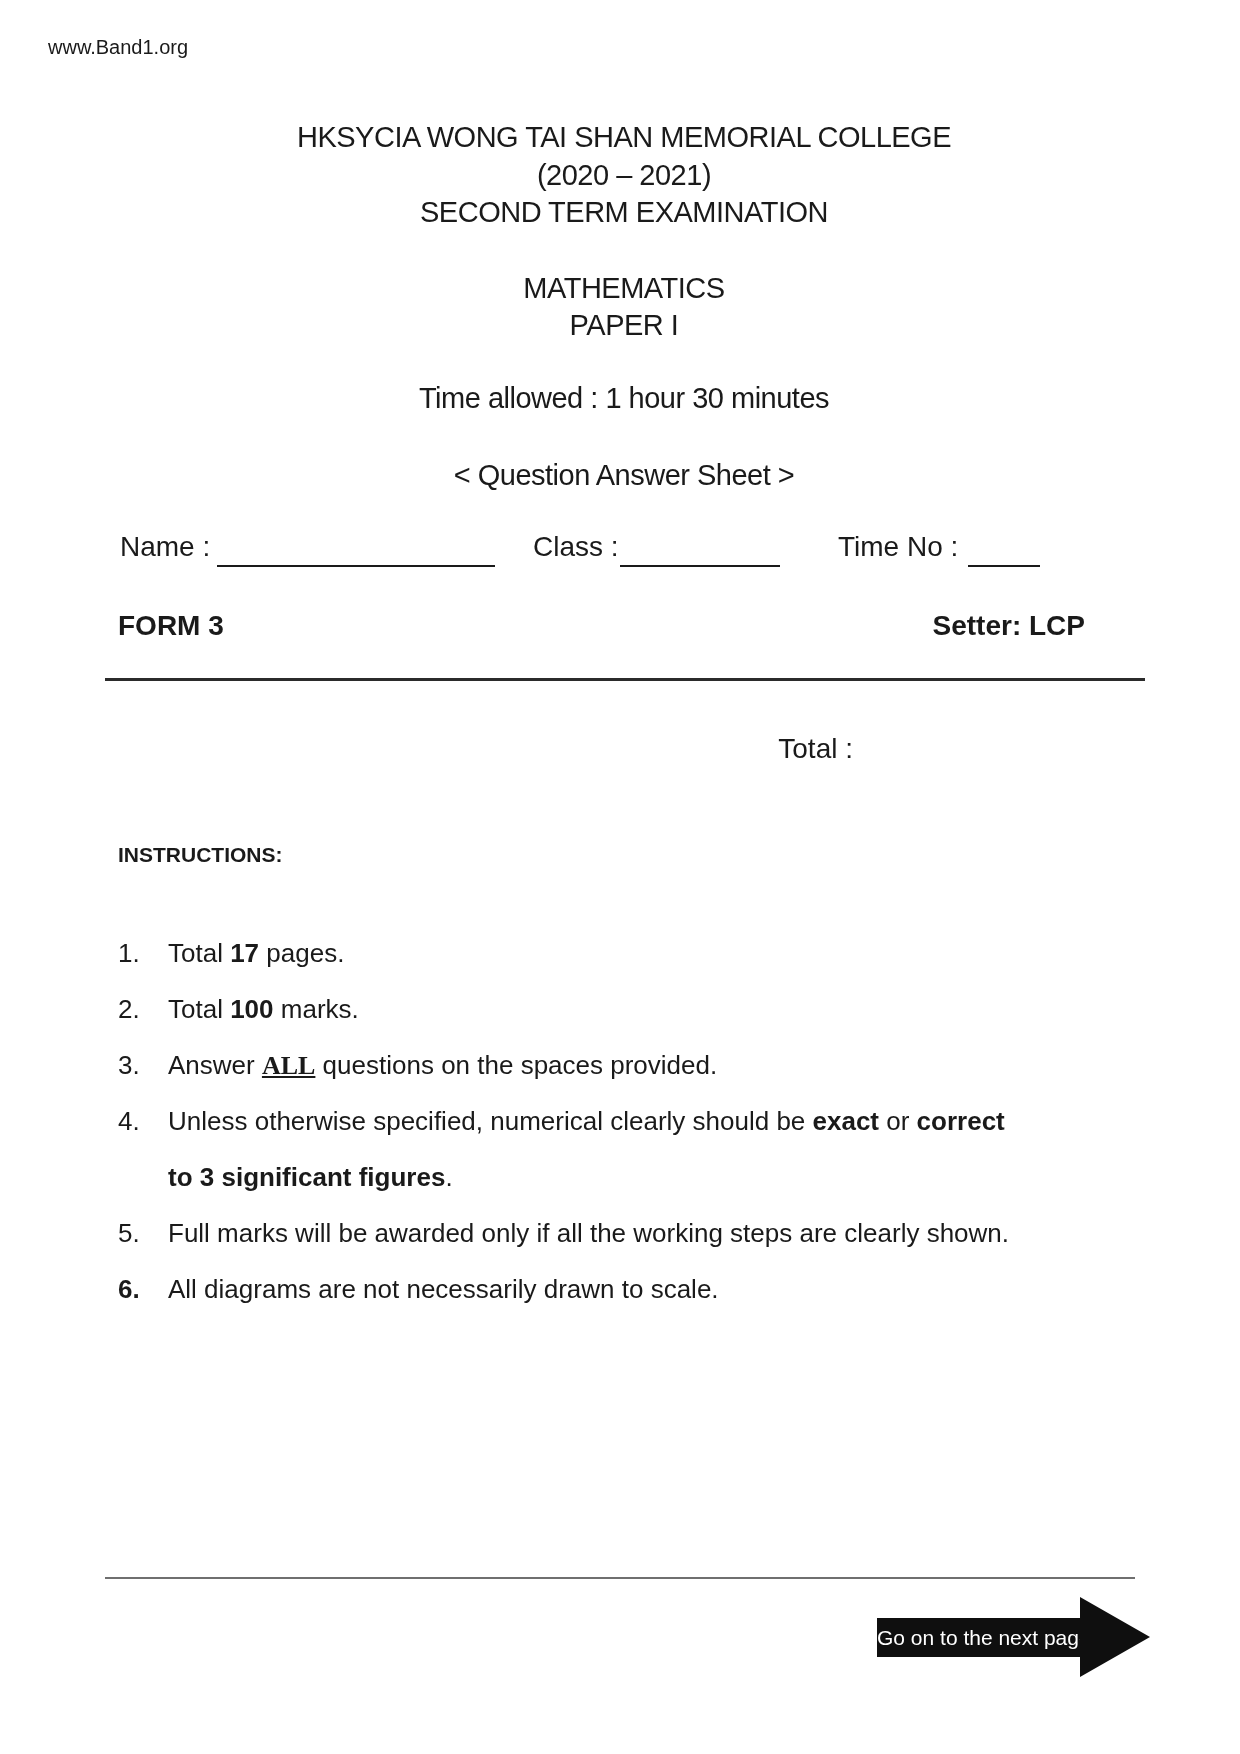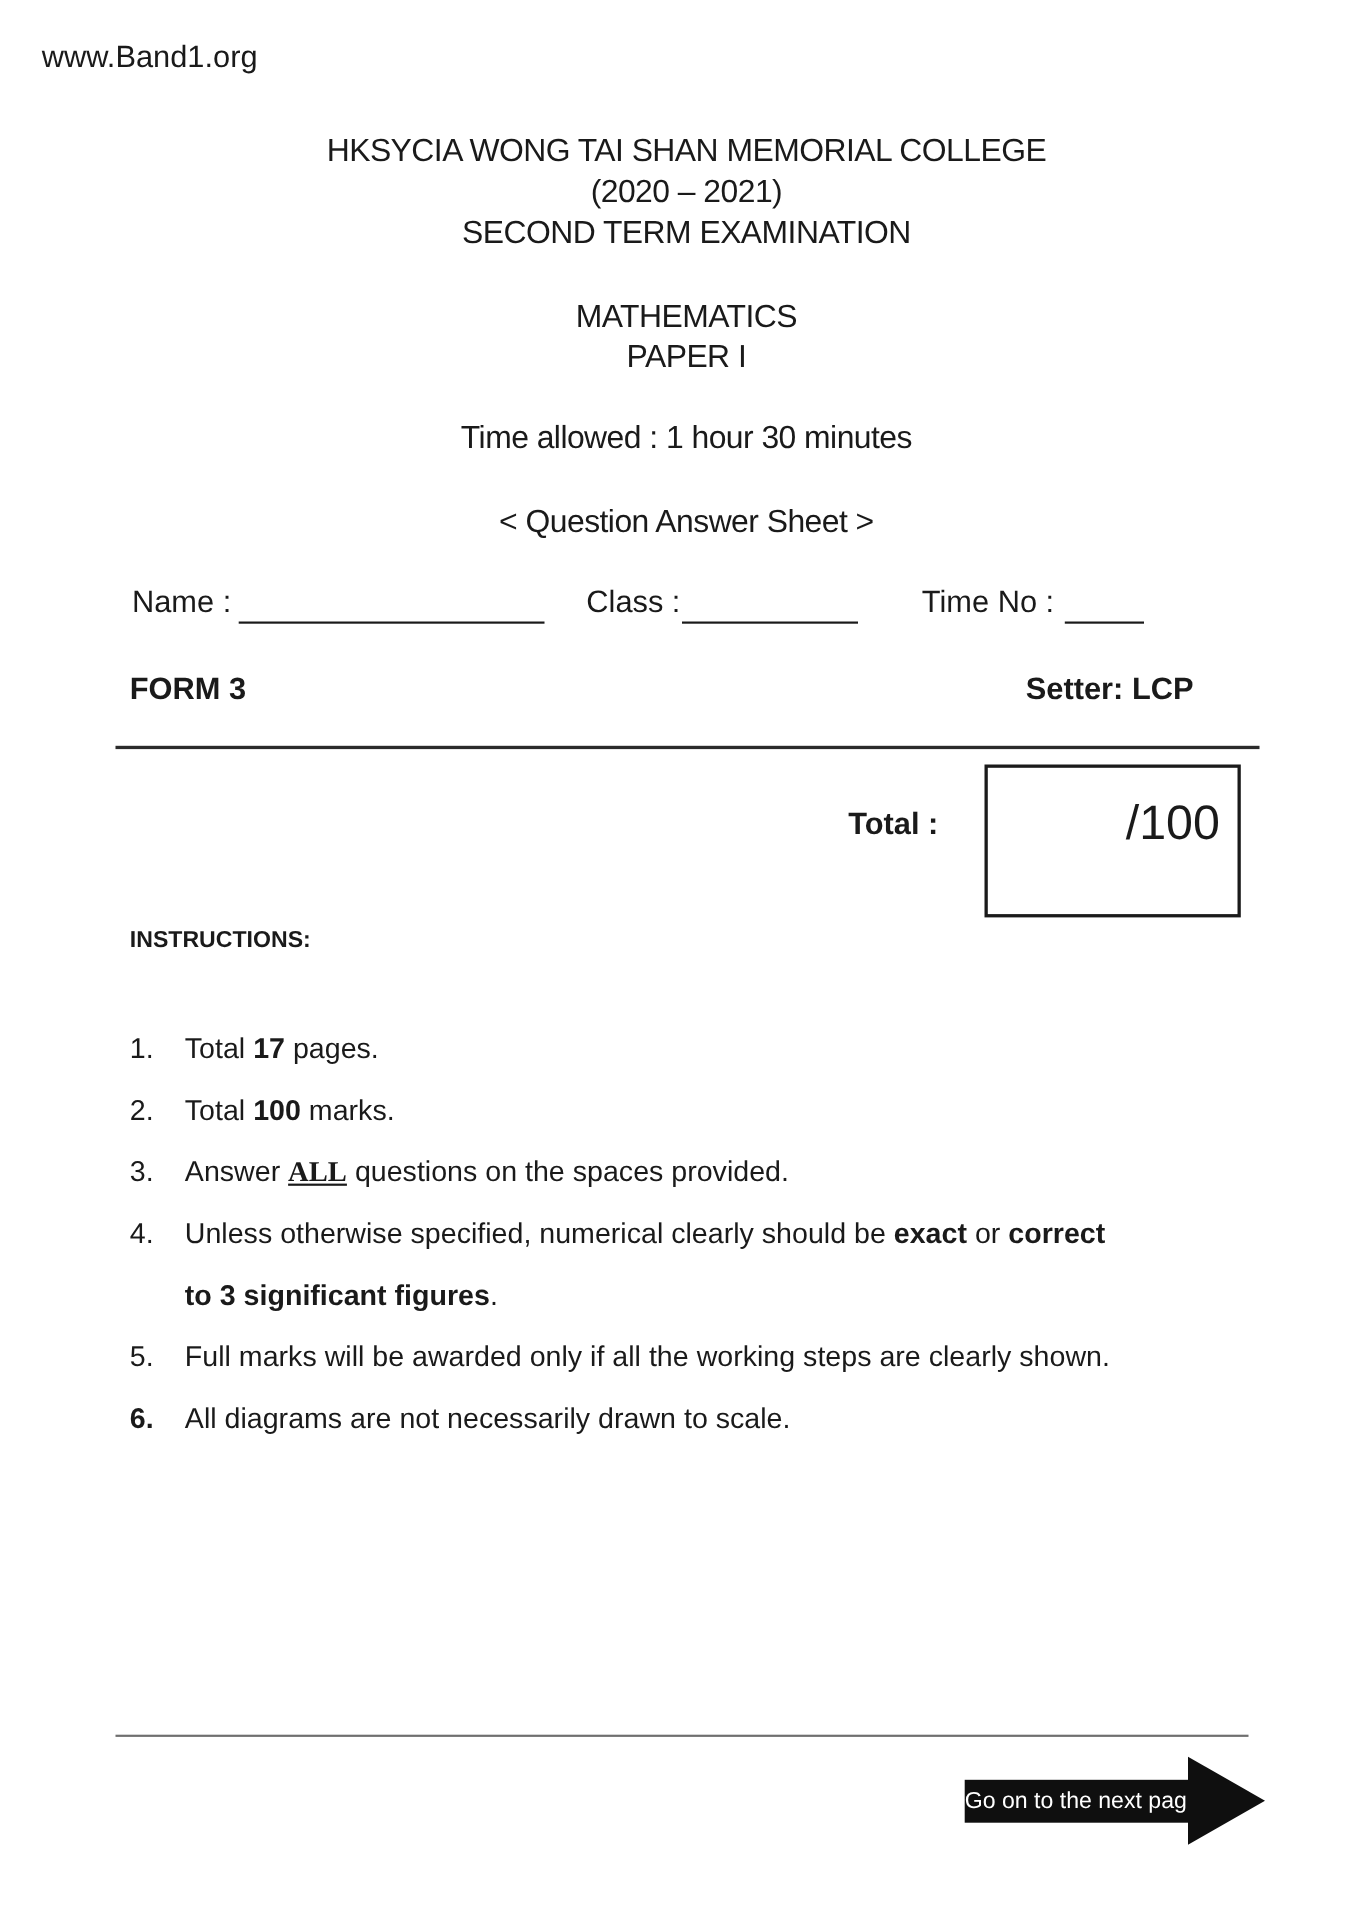--- a/index.html
+++ b/index.html
@@ -8,21 +8,21 @@
     width: 1240px;
     height: 1754px;
     margin: 0 auto;
     background: #ffffff;
     font-family: "Liberation Sans", "DejaVu Sans", sans-serif;
     color: #1a1a1a;
     overflow: hidden;
   }
   .abs { position: absolute; white-space: nowrap; }
 
-  .watermark { left: 38px; top: 36px; font-size: 28px; }
+  .watermark { left: 48px; top: 36px; font-size: 20px; }
 
   .title-line {
     left: 4px; width: 100%;
     text-align: center;
     font-weight: normal;
     font-size: 29px;
     letter-spacing: -0.5px;
   }
 
   .field-label { font-size: 28px; top: 531px; }
@@ -38,21 +38,21 @@
   .rule-dark {
     position: absolute;
     left: 105px; top: 678px;
     width: 1040px; height: 3px;
     background: #2b2b2b;
   }
 
   .total-label {
     left: 700px; top: 733px; width: 153px;
     text-align: right;
-    font-size: 28px; font-weight: bold;
+    font-size: 28px; font-weight: normal;
   }
   .total-box {
     position: absolute;
     left: 895px; top: 695px;
     width: 233px; height: 139px;
     border: 3px solid #1a1a1a;
     box-sizing: border-box;
   }
   .total-value {
     position: absolute;
@@ -125,23 +125,20 @@
   <div class="blank-line" style="left:620px; width:160px"></div>
   <div class="abs field-label" style="left:838px">Time No :</div>
   <div class="blank-line" style="left:968px; width:72px"></div>
 
   <div class="abs form-label" style="left:118px">FORM 3</div>
   <div class="abs setter-label" style="right:155px">Setter: LCP</div>
 
   <div class="rule-dark"></div>
 
   <div class="abs total-label">Total :</div>
-  <div class="total-box">
-    <div class="total-value">/100</div>
-  </div>
 
   <div class="abs instructions-heading">INSTRUCTIONS:</div>
 
   <div>
       <div class="instr-row" style="top: 938px;">
         <span class="instr-num">1.</span>
         <span class="instr-text"><span>Total </span><span class="seg-b">17</span><span> pages.</span></span>
       </div>
       <div class="instr-row" style="top: 994px;">
         <span class="instr-num">2.</span>

